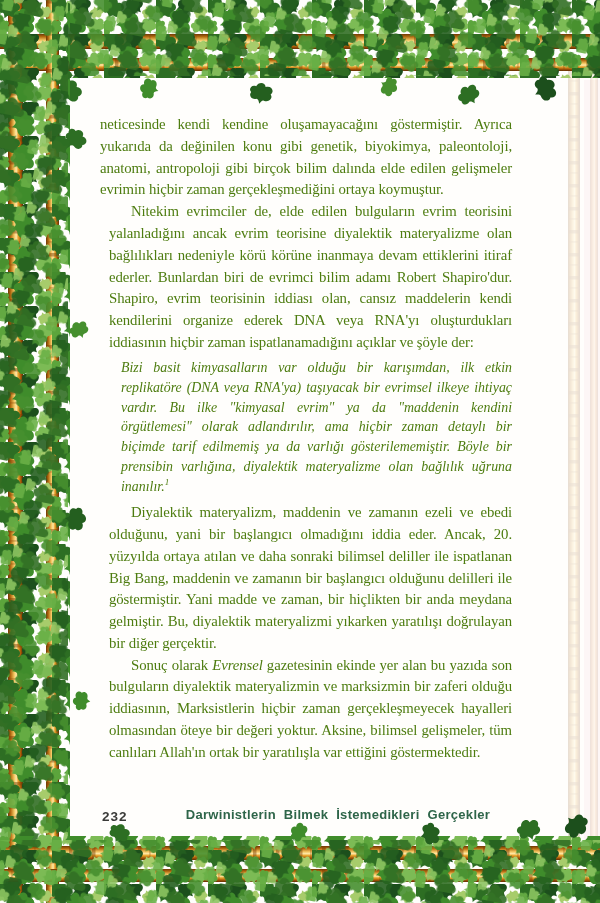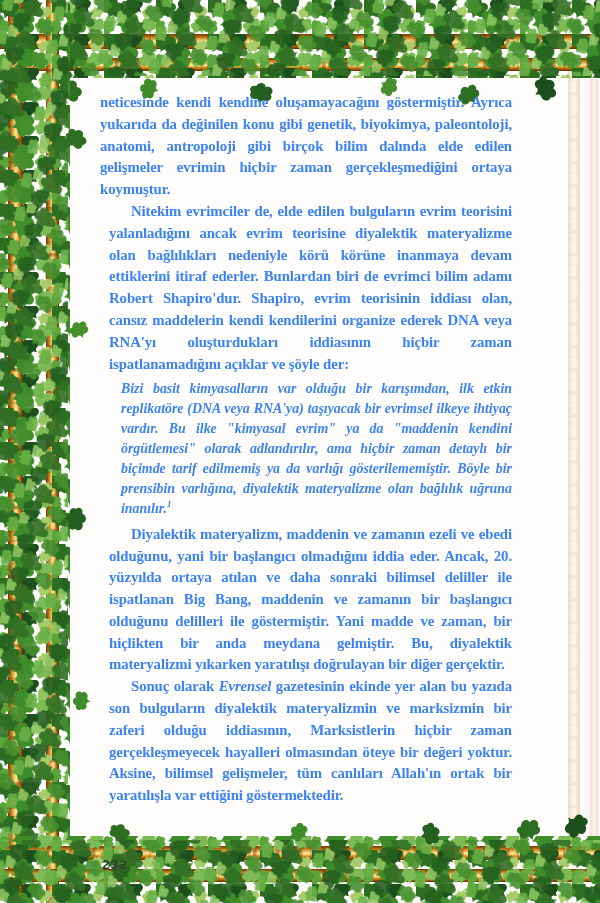--- a/index.html
+++ b/index.html
@@ -4,38 +4,37 @@
 <style>
   html,body{margin:0;padding:0;background:#9a9a9a;}
   .page{
     position:relative;width:600px;height:903px;margin:0 auto;
     background:#fffefc;overflow:hidden;
     font-family:"Liberation Serif",serif;
   }
   .frame{position:absolute;inset:0;z-index:0;}
   
   .text-block{
-    position:absolute;left:100px;top:92px;width:412px;z-index:1;
-    color:#3b82f6;
-    font-weight:bold;
+    position:absolute;left:100px;top:114px;width:412px;z-index:1;
+    color:#4d7c0f;
   }
   .para{
     margin:0;font-size:14.8px;line-height:21.8px;
     text-align:justify;letter-spacing:-0.1px;
   }
   .para.indent{text-indent:22px;margin-left:9px;}
   .para.quote{
     font-size:13.9px;line-height:19.9px;font-style:italic;
     padding-left:21px;margin:4px 0 5px 0;letter-spacing:0;
   }
   .para sup{font-size:9px;line-height:0;}
   
   .footer{
     position:absolute;left:100px;right:84px;top:806px;height:22px;z-index:1;
-    font-family:"Liberation Sans",sans-serif;font-weight:bold;margin-top:48px;
+    font-family:"Liberation Sans",sans-serif;font-weight:bold;
   }
   .pageno{
     position:absolute;left:2px;top:3px;font-size:13.5px;color:#3a3a38;
     letter-spacing:1px;
   }
   .runtitle{
     position:absolute;left:54px;right:-6px;top:1px;text-align:center;
     font-size:13px;color:#2e6549;word-spacing:4px;letter-spacing:0.3px;
     white-space:nowrap;
   }
@@ -146,15 +145,16 @@
   <main class="text-block">
       <p class="para body"><span>neticesinde kendi kendine oluşamayacağını göstermiştir. Ayrıca yukarıda da değinilen konu gibi genetik, biyokimya, paleontoloji, anatomi, antropoloji gibi birçok bilim dalında elde edilen gelişmeler evrimin hiçbir zaman gerçekleşmediğini ortaya koymuştur.</span></p>
       <p class="para body indent"><span>Nitekim evrimciler de, elde edilen bulguların evrim teorisini yalanladığını ancak evrim teorisine diyalektik materyalizme olan bağlılıkları nedeniyle körü körüne inanmaya devam ettiklerini itiraf ederler. Bunlardan biri de evrimci bilim adamı Robert Shapiro'dur. Shapiro, evrim teorisinin iddiası olan, cansız maddelerin kendi kendilerini organize ederek DNA veya RNA'yı oluşturdukları iddiasının hiçbir zaman ispatlanamadığını açıklar ve şöyle der:</span></p>
       <p class="para quote"><span>Bizi basit kimyasalların var olduğu bir karışımdan, ilk etkin replikatöre (DNA veya RNA'ya) taşıyacak bir evrimsel ilkeye ihtiyaç vardır. Bu ilke "kimyasal evrim" ya da "maddenin kendini örgütlemesi" olarak adlandırılır, ama hiçbir zaman detaylı bir biçimde tarif edilmemiş ya da varlığı gösterilememiştir. Böyle bir prensibin varlığına, diyalektik materyalizme olan bağlılık uğruna inanılır.</span><sup>1</sup></p>
       <p class="para body indent"><span>Diyalektik materyalizm, maddenin ve zamanın ezeli ve ebedi olduğunu, yani bir başlangıcı olmadığını iddia eder. Ancak, 20. yüzyılda ortaya atılan ve daha sonraki bilimsel deliller ile ispatlanan Big Bang, maddenin ve zamanın bir başlangıcı olduğunu delilleri ile göstermiştir. Yani madde ve zaman, bir hiçlikten bir anda meydana gelmiştir. Bu, diyalektik materyalizmi yıkarken yaratılışı doğrulayan bir diğer gerçektir.</span></p>
       <p class="para body indent"><span>Sonuç olarak </span><span style="font-style: italic;">Evrensel</span><span> gazetesinin ekinde yer alan bu yazıda son bulguların diyalektik materyalizmin ve marksizmin bir zaferi olduğu iddiasının, Marksistlerin hiçbir zaman gerçekleşmeyecek hayalleri olmasından öteye bir değeri yoktur. Aksine, bilimsel gelişmeler, tüm canlıları Allah'ın ortak bir yaratılışla var ettiğini göstermektedir.</span></p>
     </main>
 
   <footer class="footer">
     <span class="pageno">232</span>
+    <span class="runtitle">Darwinistlerin Bilmek İstemedikleri Gerçekler</span>
   </footer>
 
 </div>
 
 </body></html>

